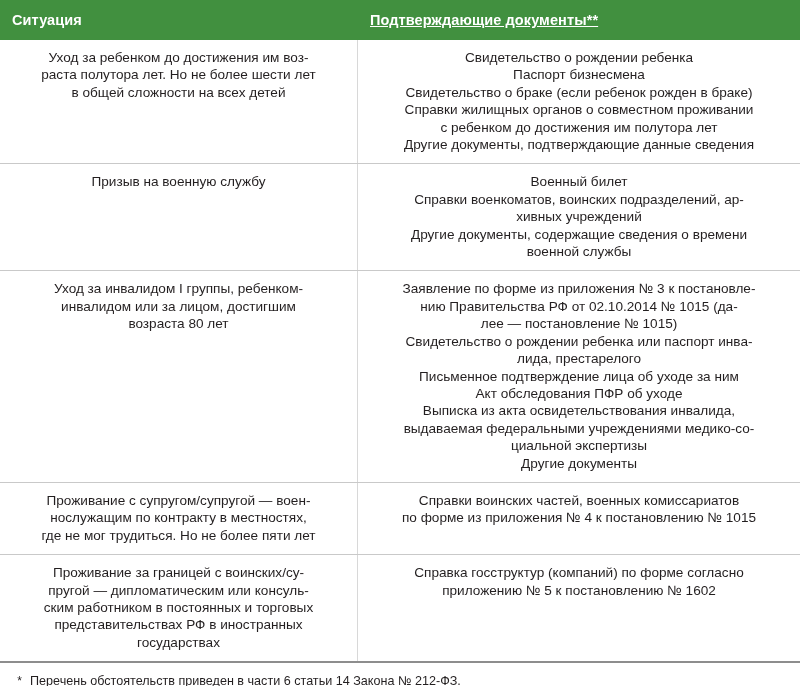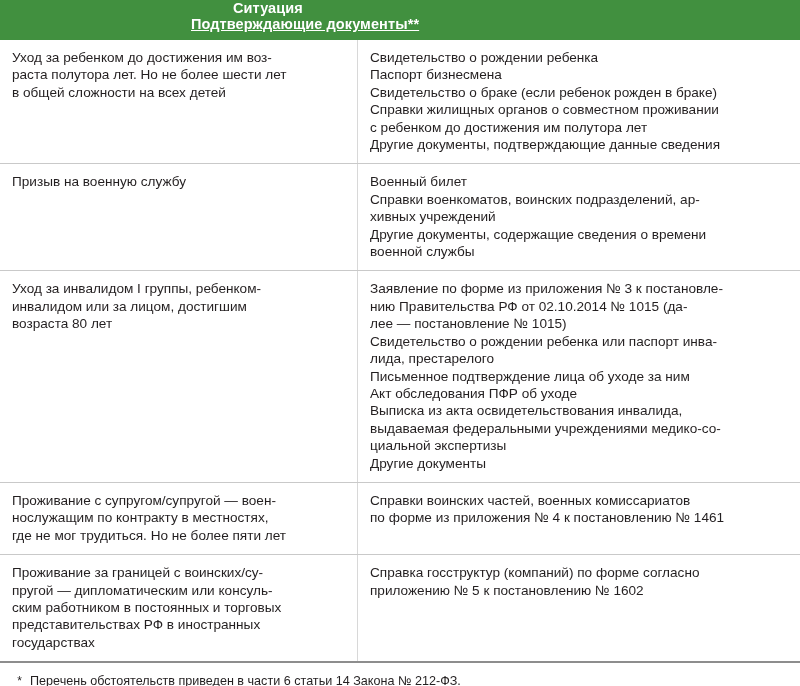--- a/index.html
+++ b/index.html
@@ -22,21 +22,20 @@
     box-sizing: border-box;
   }
 
   
   .table-header {
     background: #41903f;
     height: 40px;
     display: flex;
     align-items: center;
     box-sizing: border-box;
-    flex-direction: column;
   }
   .table-header .hcell {
     color: #ffffff;
     font-weight: bold;
     font-size: 14.5px;
     letter-spacing: 0.1px;
     box-sizing: border-box;
   }
   .hcell.col-left {
     width: 358px;
@@ -50,20 +49,21 @@
 
   
   .table-body {
     border-bottom: 2px solid #8d8d8d;
   }
   .row {
     display: flex;
     align-items: stretch;
     border-top: 1px solid #c9c9c9;
     box-sizing: border-box;
+    text-align: center;
   }
   .row:first-child {
     border-top: none;
   }
   .cell {
     box-sizing: border-box;
     font-size: 13.6px;
     line-height: 17.4px;
     padding: 9px 12px 10px 12px;
     white-space: pre-line;
@@ -148,21 +148,21 @@
 выдаваемая федеральными учреждениями медико-со-
 циальной экспертизы
 Другие документы</div>
     </div>
 
     <div class="row">
       <div class="cell col-left">Проживание с супругом/супругой — воен-
 нослужащим по контракту в местностях,
 где не мог трудиться. Но не более пяти лет</div>
       <div class="cell col-right">Справки воинских частей, военных комиссариатов
-по форме из приложения № 4 к постановлению № 1461</div>
+по форме из приложения № 4 к постановлению № 1015</div>
     </div>
 
     <div class="row">
       <div class="cell col-left">Проживание за границей с воинских/су-
 пругой — дипломатическим или консуль-
 ским работником в постоянных и торговых
 представительствах РФ в иностранных
 государствах</div>
       <div class="cell col-right">Справка госструктур (компаний) по форме согласно
 приложению № 5 к постановлению № 1602</div>

